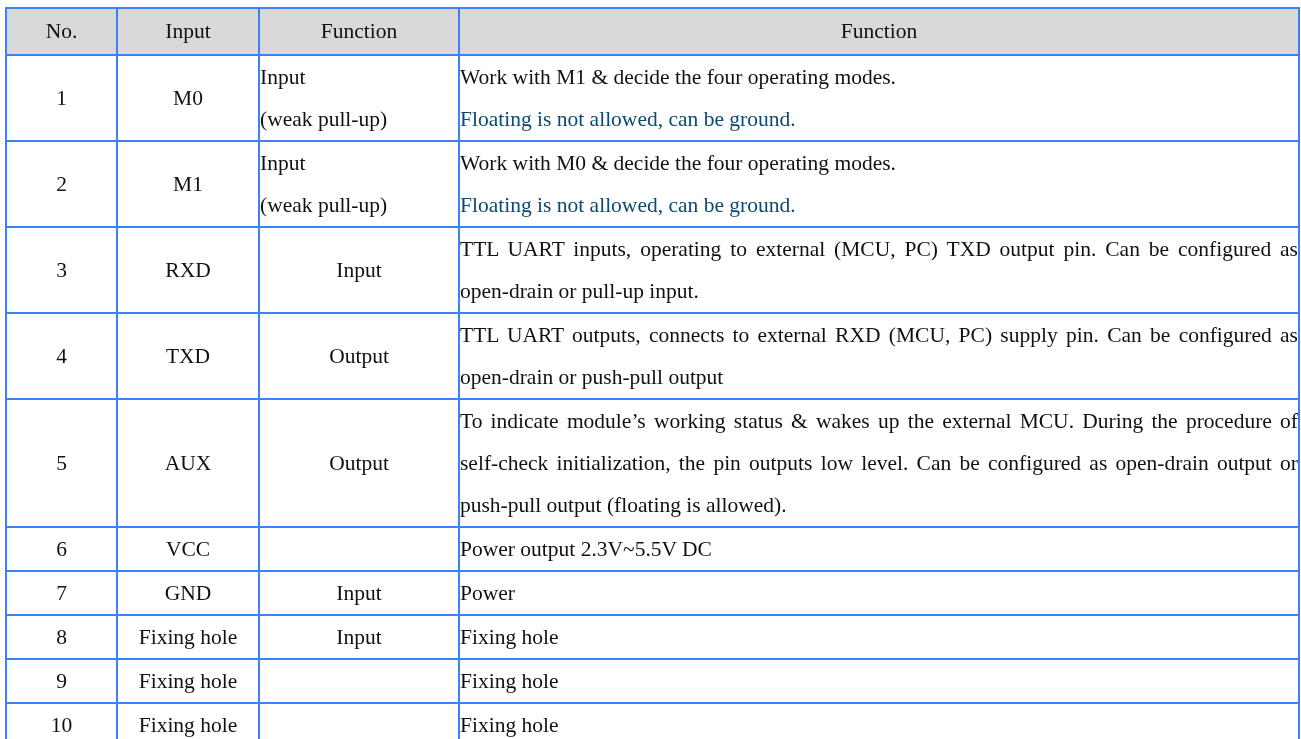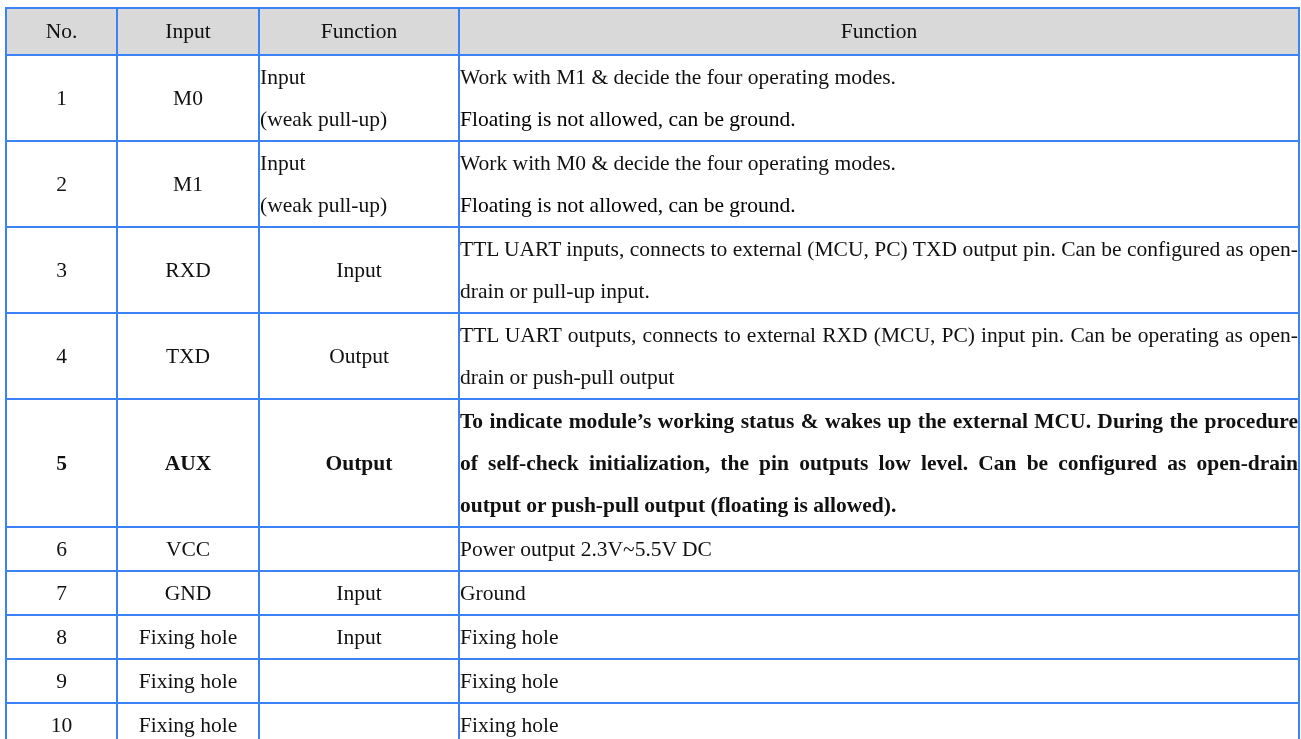--- a/index.html
+++ b/index.html
@@ -4,24 +4,24 @@
 <style>
   html, body { margin: 0; padding: 0; background: #ffffff; }
   body { width: 1301px; height: 739px; position: relative; overflow: hidden;
          font-family: "Liberation Serif", "DejaVu Serif", serif; color: #111; }
   table.pins { position: absolute; left: 5px; top: 7px; width: 1293px;
                border-collapse: collapse; table-layout: fixed; font-size: 21.5px; }
   table.pins td, table.pins th { border: 2px solid #3b82f6; padding: 0; }
   table.pins th { background: #d9d9d9; font-weight: normal; height: 45px; text-align: center; vertical-align: middle; }
   td.c { text-align: center; vertical-align: middle; }
   td.f { text-align: justify; text-align-last: left; vertical-align: middle; padding: 0 12px 0 14px; line-height: 42px; }
-  .red { color: #000000; }
+  .red { color: #0c4a6e; }
   .line { display: block; }
   tr.r2 td { height: 83px; }
-  tr.r3 td { height: 124px; font-weight: bold; }
+  tr.r3 td { height: 124px; }
   tr.r1 td { height: 41px; }
 </style>
 </head>
 <body>
 
 <table class="pins">
   <colgroup>
     <col style="width:111px">
       <col style="width:142px">
       <col style="width:200px">
@@ -57,45 +57,45 @@
       </td>
       <td class="f">
         <span class="line">Work with M0 &amp; decide the four operating modes.</span>
         <span class="line red">Floating is not allowed, can be ground.</span>
       </td>
     </tr>
     <tr class="r2">
       <td class="c">3</td>
       <td class="c">RXD</td>
       <td class="c">Input</td>
-      <td class="f">TTL UART inputs, connects to external (MCU, PC) TXD output pin. Can be configured as open-drain or pull-up input.</td>
+      <td class="f">TTL UART inputs, operating to external (MCU, PC) TXD output pin. Can be configured as open-drain or pull-up input.</td>
     </tr>
     <tr class="r2">
       <td class="c">4</td>
       <td class="c">TXD</td>
       <td class="c">Output</td>
-      <td class="f">TTL UART outputs, connects to external RXD (MCU, PC) input pin. Can be operating as open-drain or push-pull output</td>
+      <td class="f">TTL UART outputs, connects to external RXD (MCU, PC) supply pin. Can be configured as open-drain or push-pull output</td>
     </tr>
     <tr class="r3">
       <td class="c">5</td>
       <td class="c">AUX</td>
       <td class="c">Output</td>
       <td class="f">To indicate module’s working status &amp; wakes up the external MCU. During the procedure of self-check initialization, the pin outputs low level. Can be configured as open-drain output or push-pull output (floating is allowed).</td>
     </tr>
     <tr class="r1">
       <td class="c">6</td>
       <td class="c">VCC</td>
       <td class="c"></td>
       <td class="f">Power output 2.3V~5.5V DC</td>
     </tr>
     <tr class="r1">
       <td class="c">7</td>
       <td class="c">GND</td>
       <td class="c">Input</td>
-      <td class="f">Ground</td>
+      <td class="f">Power</td>
     </tr>
     <tr class="r1">
       <td class="c">8</td>
       <td class="c">Fixing hole</td>
       <td class="c">Input</td>
       <td class="f">Fixing hole</td>
     </tr>
     <tr class="r1">
       <td class="c">9</td>
       <td class="c">Fixing hole</td>

